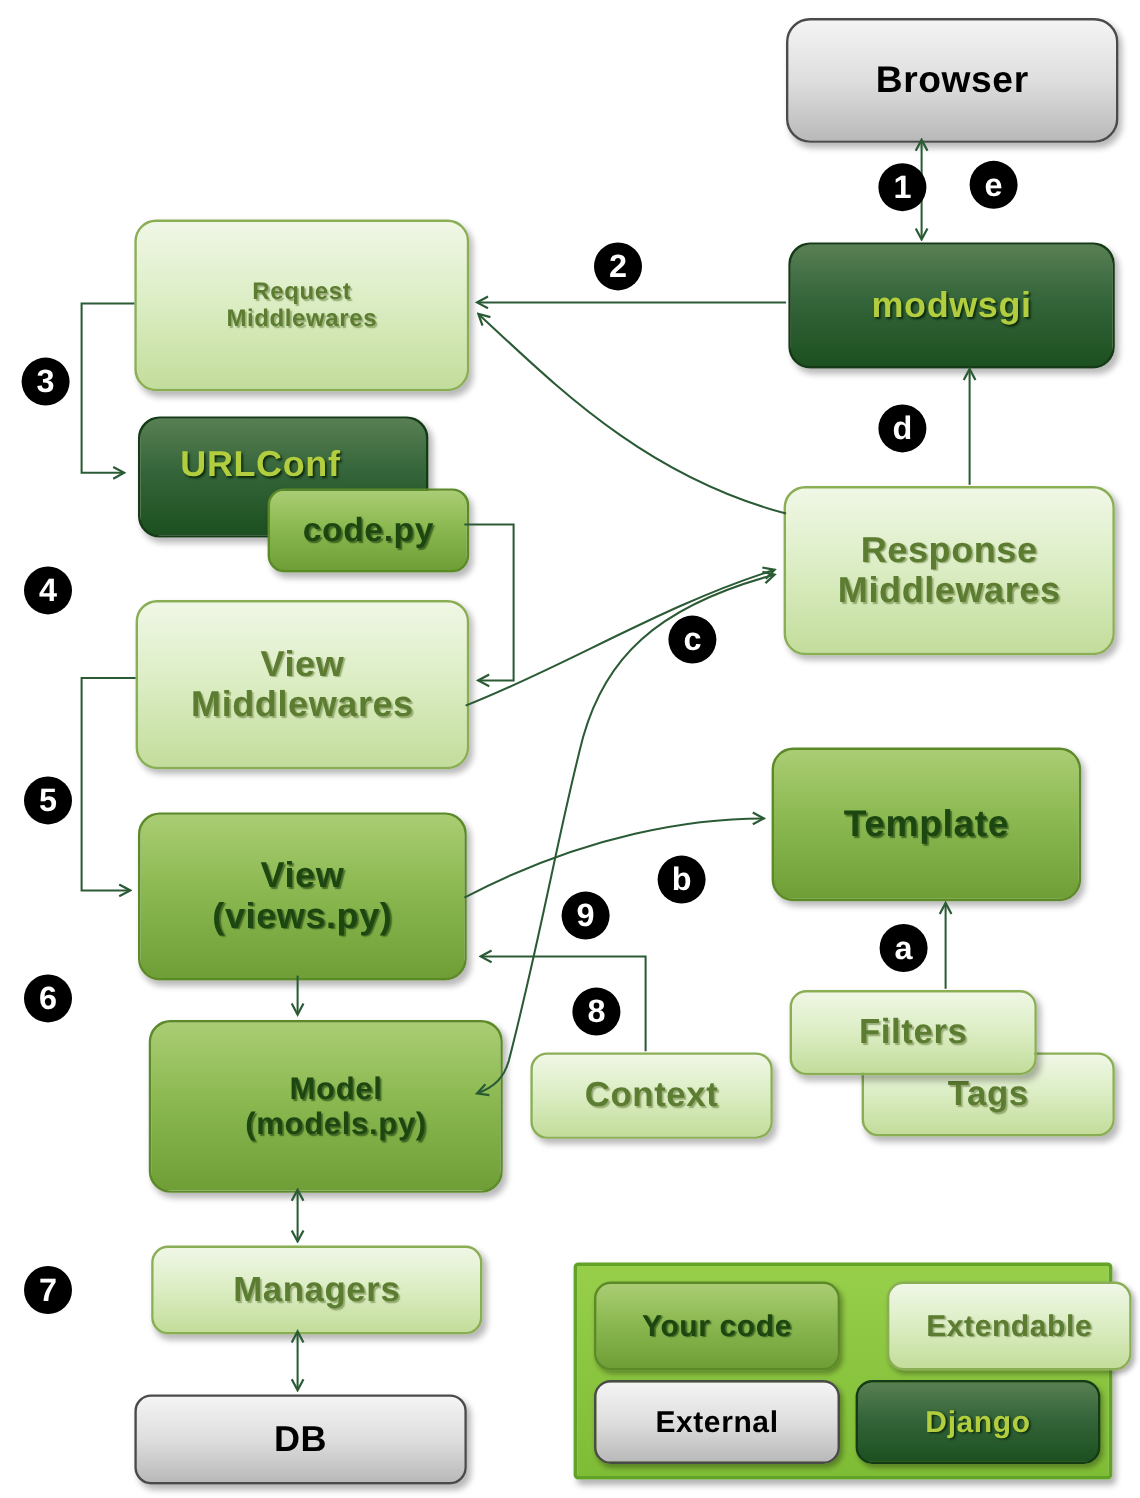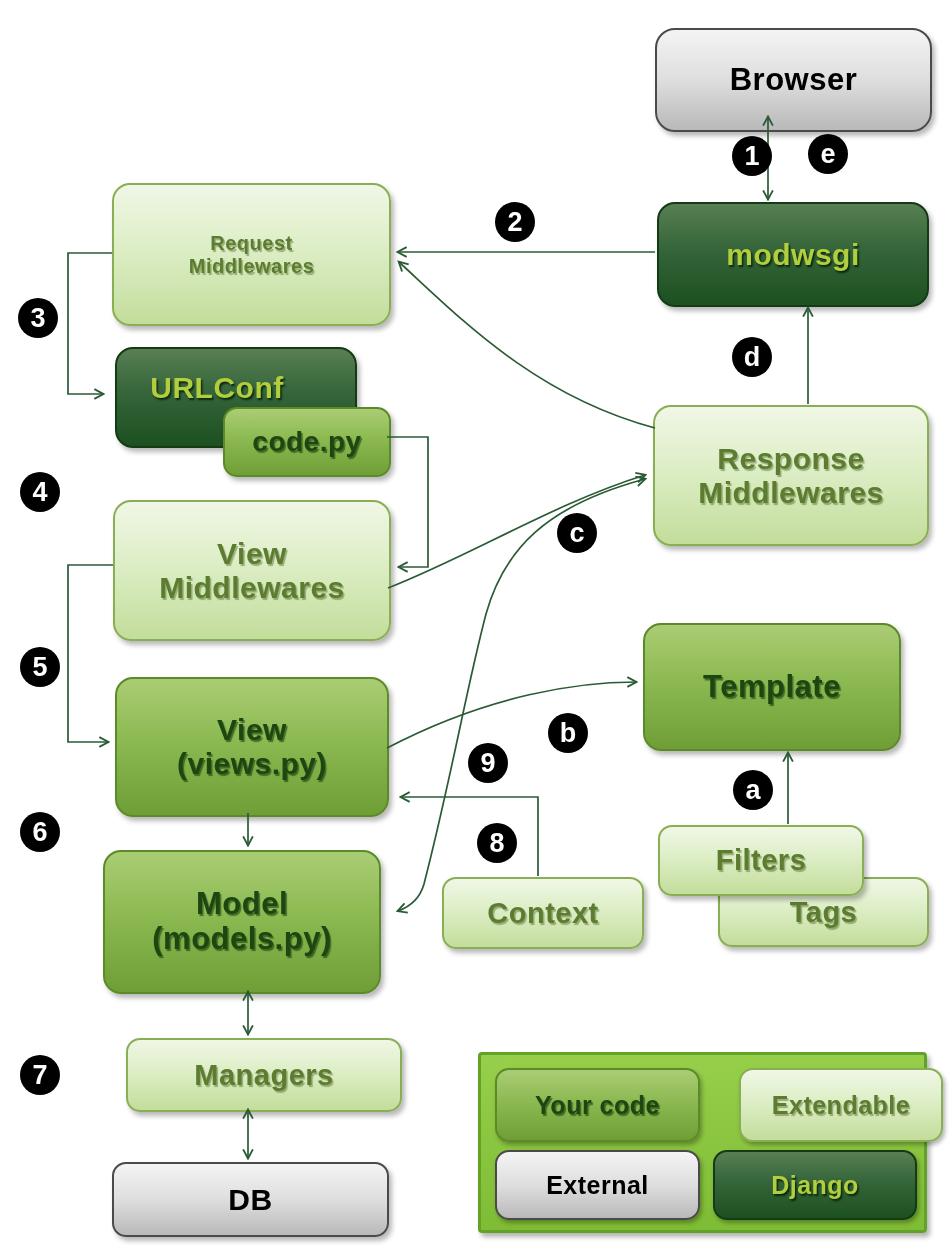--- a/index.html
+++ b/index.html
@@ -34,28 +34,28 @@
     border:2px solid #4a4a4a; color:#000000;
   }
   .num {
     position:absolute; width:40px; height:40px; border-radius:50%;
     background:#000; color:#fff; font-weight:bold; font-size:27px;
     display:flex; align-items:center; justify-content:center; z-index:30;
   }
   svg.wires { position:absolute; left:0; top:0; z-index:20; pointer-events:none; }
 
   
-  #n-browser   { left:655px; top:15px;  width:273px; height:100px; font-size:31px; border-radius:20px;margin-top:13px; }
+  #n-browser   { left:655px; top:15px;  width:273px; height:100px; font-size:31px; border-radius:20px; }
   #n-modwsgi   { left:657px; top:202px; width:268px; height:101px; font-size:30px; }
   #n-reqmw     { left:112px; top:183px; width:275px; height:139px; font-size:20px; }
   #n-urlconf   { left:115px; top:347px; width:242px; height:101px; font-size:30px; padding:0 38px 20px 0; box-sizing:border-box; z-index:5; }
   #n-urlspy    { left:223px; top:407px; width:164px; height:66px;  font-size:28px; border-radius:14px; z-index:6; }
   #n-viewmw    { left:113px; top:500px; width:274px; height:137px; font-size:30px; }
   #n-view      { left:115px; top:677px; width:270px; height:136px; font-size:30px; }
-  #n-model     { left:103px; top:850px; width:274px; height:140px; font-size:31px; }
+  #n-model     { left:124px; top:850px; width:274px; height:140px; font-size:26px;padding-left:17px; }
   #n-managers  { left:126px; top:1038px; width:272px; height:70px; font-size:29px; border-radius:14px; }
   #n-db        { left:112px; top:1162px; width:273px; height:71px; font-size:30px; border-radius:14px; }
   #n-respmw    { left:653px; top:405px; width:272px; height:137px; font-size:30px; }
   #n-template  { left:643px; top:623px; width:254px; height:124px; font-size:31px; }
   #n-filters   { left:658px; top:825px; width:202px; height:67px;  font-size:29px; border-radius:14px; z-index:7; }
   #n-tags      { left:718px; top:877px; width:207px; height:66px;  font-size:29px; border-radius:14px; z-index:6; }
   #n-context   { left:442px; top:877px; width:198px; height:68px;  font-size:29px; border-radius:14px; }
 
   
   #m-1 { left:732px; top:136px; } #m-e { left:808px; top:134px; }

